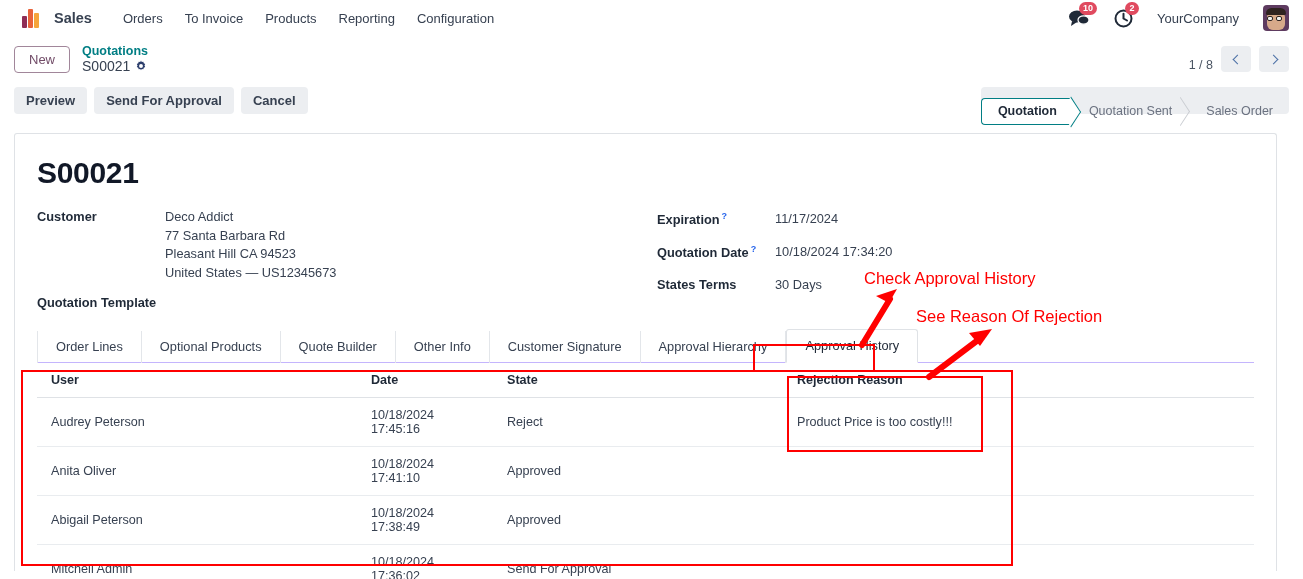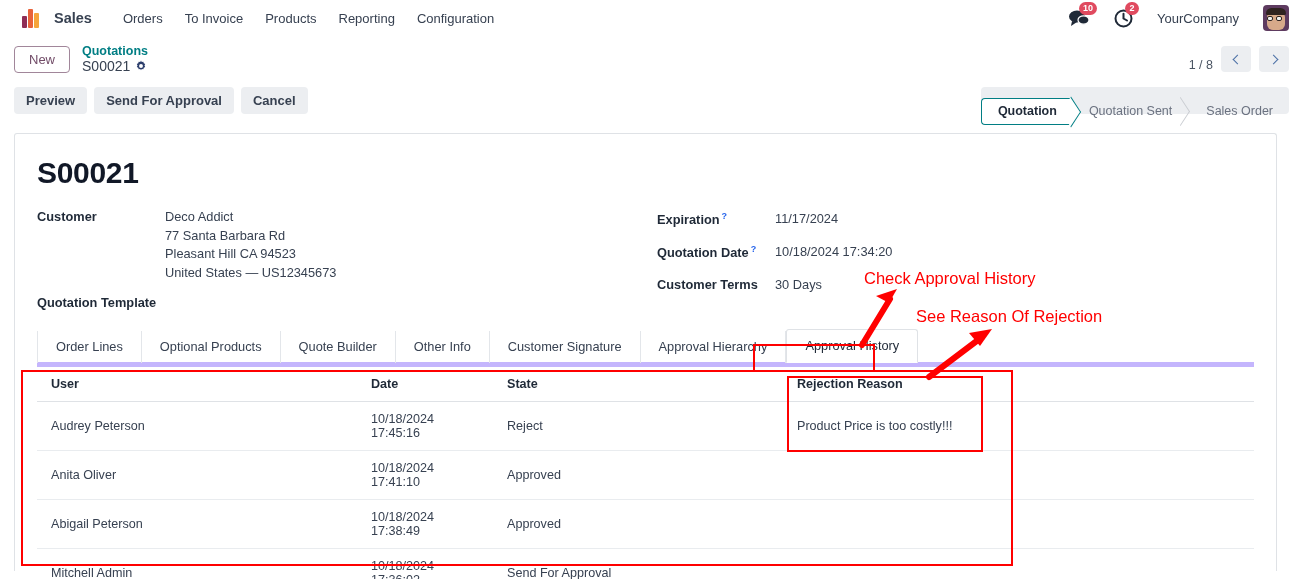--- a/index.html
+++ b/index.html
@@ -141,21 +141,21 @@
   .fld-lbl { font-size: 12.8px; font-weight: 700; color: #1f2937; width: 128px; flex: none; }
   .fld-lbl.w-narrow { width: 118px; }
   .fld-val { font-size: 12.8px; color: #374151; }
   .fld-val .addr-line { display: block; }
   .help-q { color: #2563eb; font-size: 9px; vertical-align: super; margin-left: 2px; cursor: pointer; }
   .tmpl-lbl { font-size: 12.8px; font-weight: 700; color: #1f2937; margin-top: 6px; }
 
   
   .tabs {
     display: flex; align-items: flex-end; margin: 18px 0 0 0;
-    border-bottom: 5px solid #c4b5fd; position: relative;
+    border-bottom: 1px solid #c4b5fd; position: relative;
   }
   .tab {
     font-size: 12.8px; color: #374151; padding: 8px 18px 9px 18px;
     cursor: pointer; border-right: 1px solid #e3e6ea; white-space: nowrap;
     background: transparent; position: relative; top: 1px;
   }
   .tab:first-child { border-left: 1px solid #e3e6ea; }
   .tab.active {
     font-weight: 400; color: #1f2937;
     border: 1px solid #dfe2e6; border-bottom: 1px solid #fff;
@@ -287,21 +287,21 @@
           </span>
           <span class="fld-val">11/17/2024</span>
         </div>
         <div class="fld">
           <span class="fld-lbl w-narrow">
             <span>Quotation Date</span><span class="help-q">?</span>
           </span>
           <span class="fld-val">10/18/2024 17:34:20</span>
         </div>
         <div class="fld">
-          <span class="fld-lbl w-narrow">Customer Terms</span>
+          <span class="fld-lbl w-narrow">States Terms</span>
           <span class="fld-val">30 Days</span>
         </div>
       </div>
     </div>
 
     <div class="tabs">
       <div class="tab">Order Lines</div>
       <div class="tab">Optional Products</div>
       <div class="tab">Quote Builder</div>
       <div class="tab">Other Info</div>

